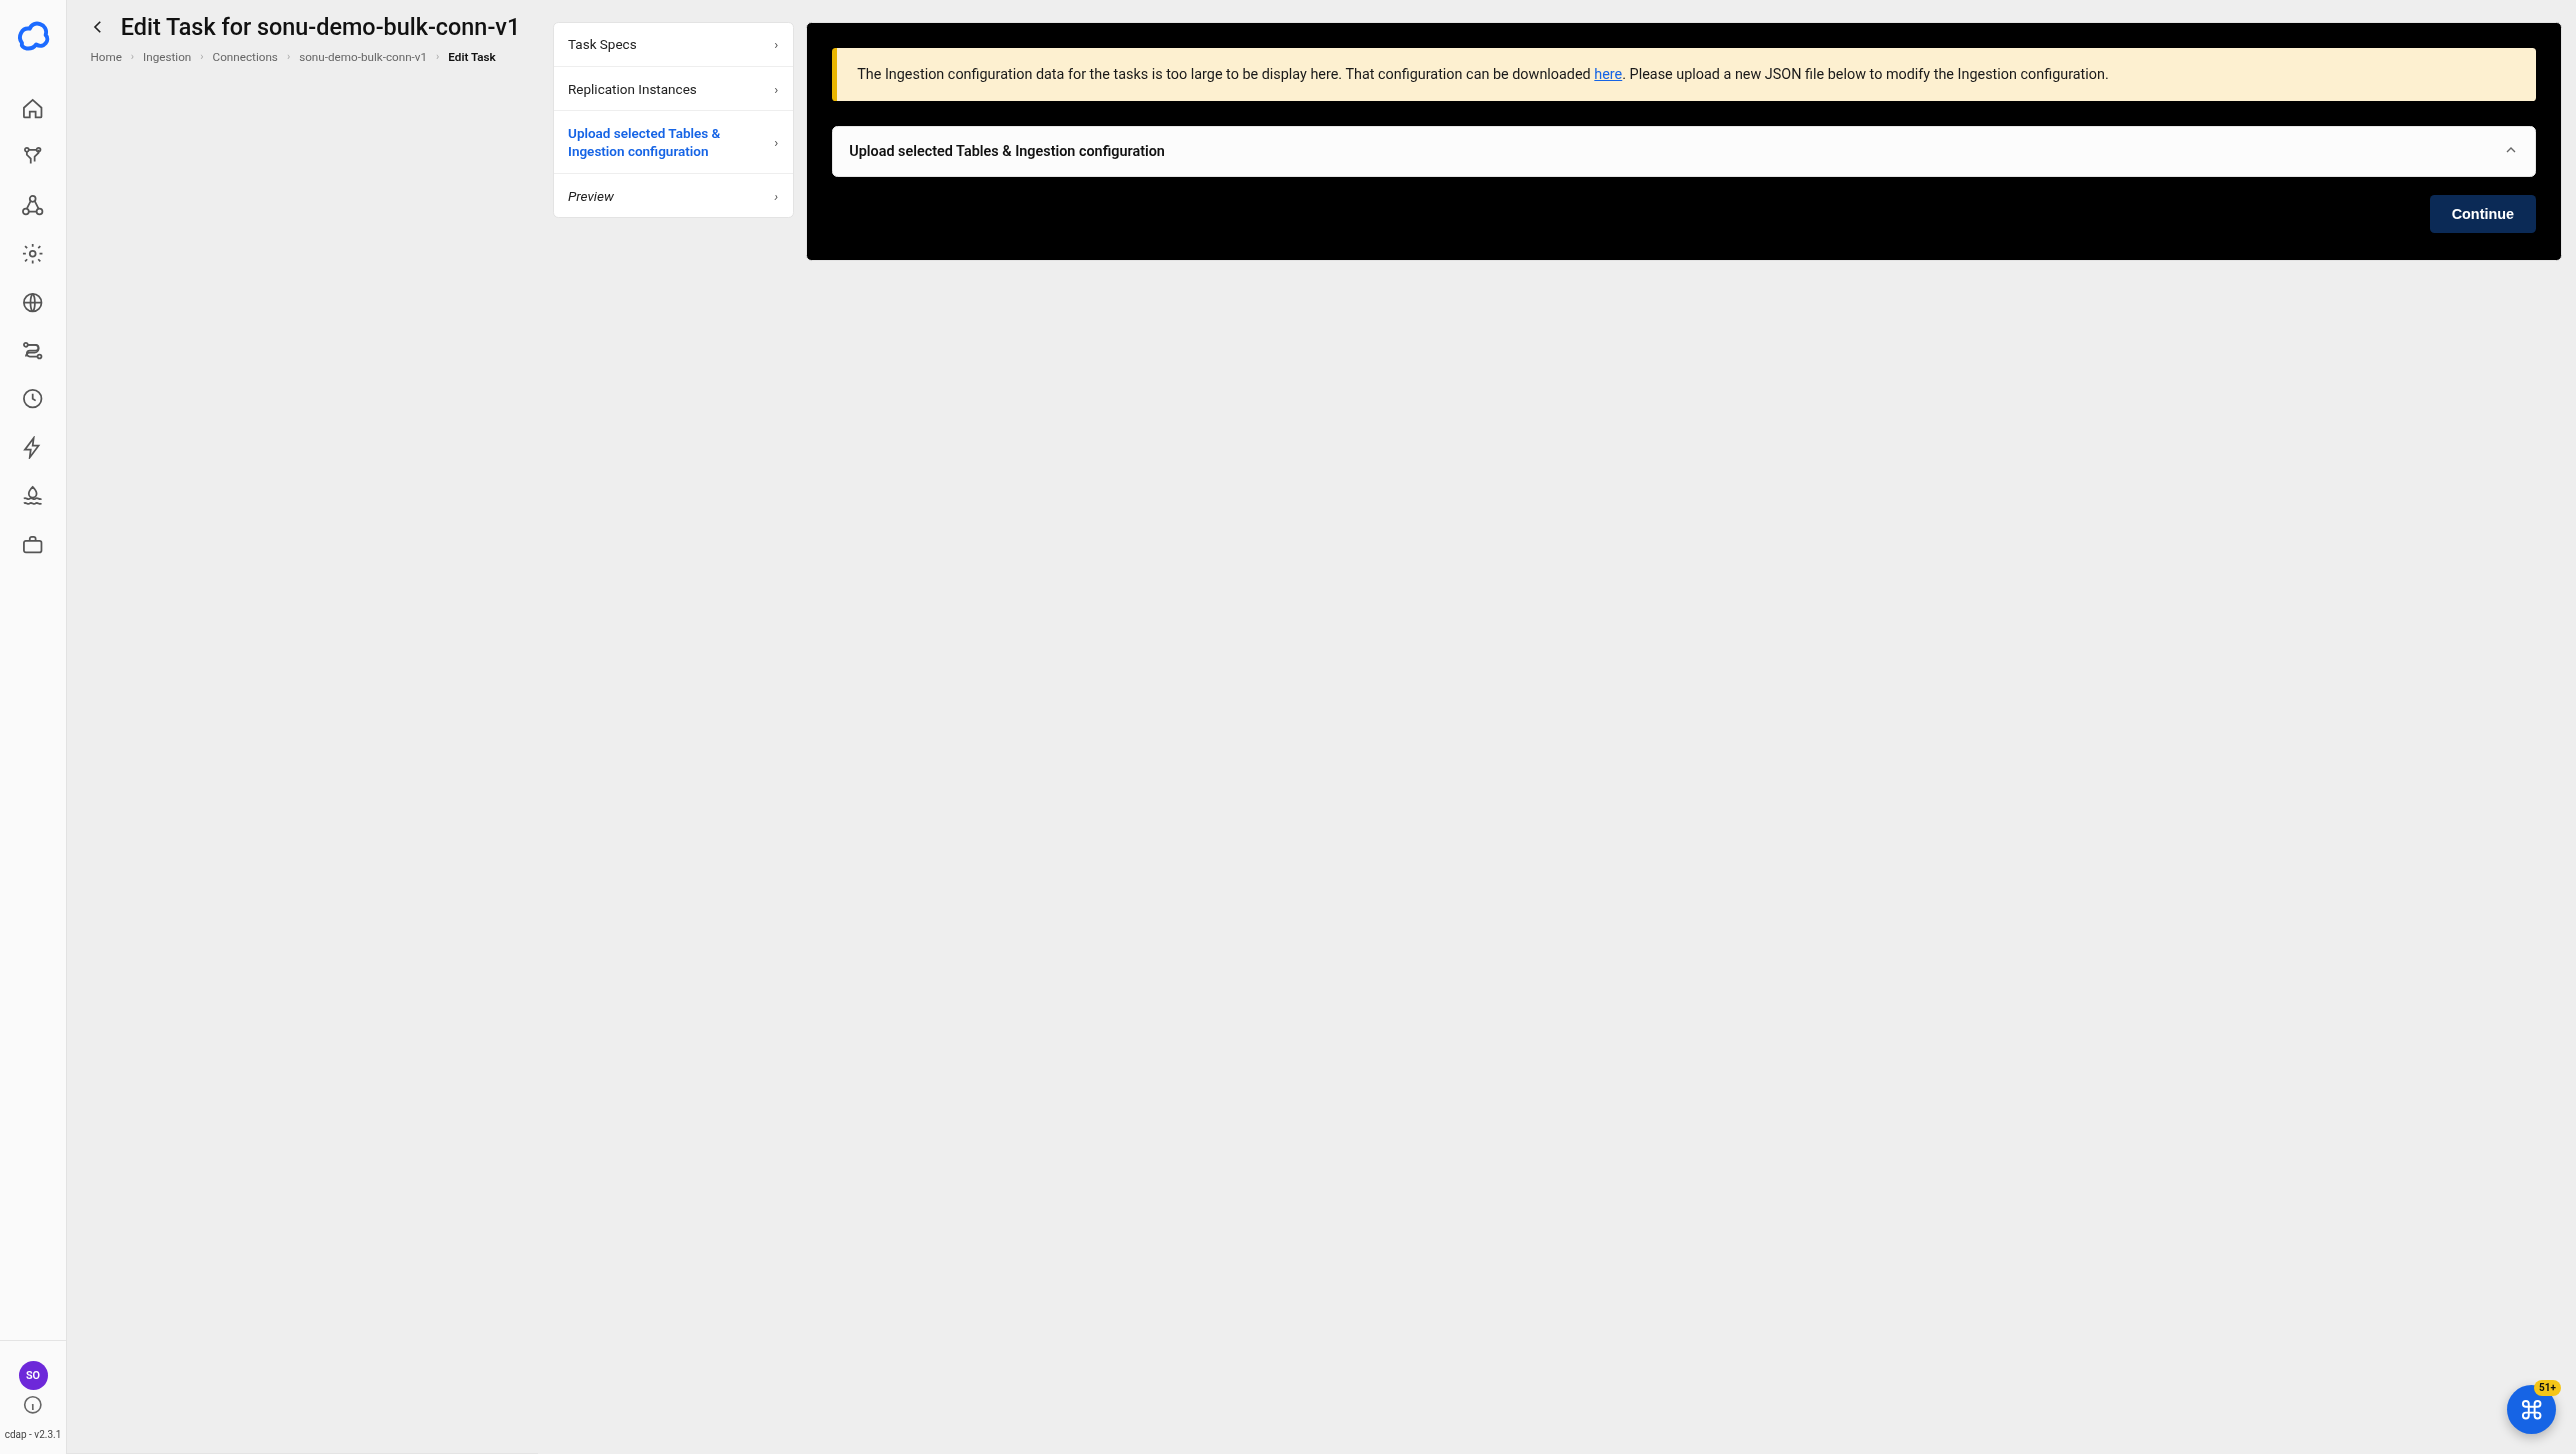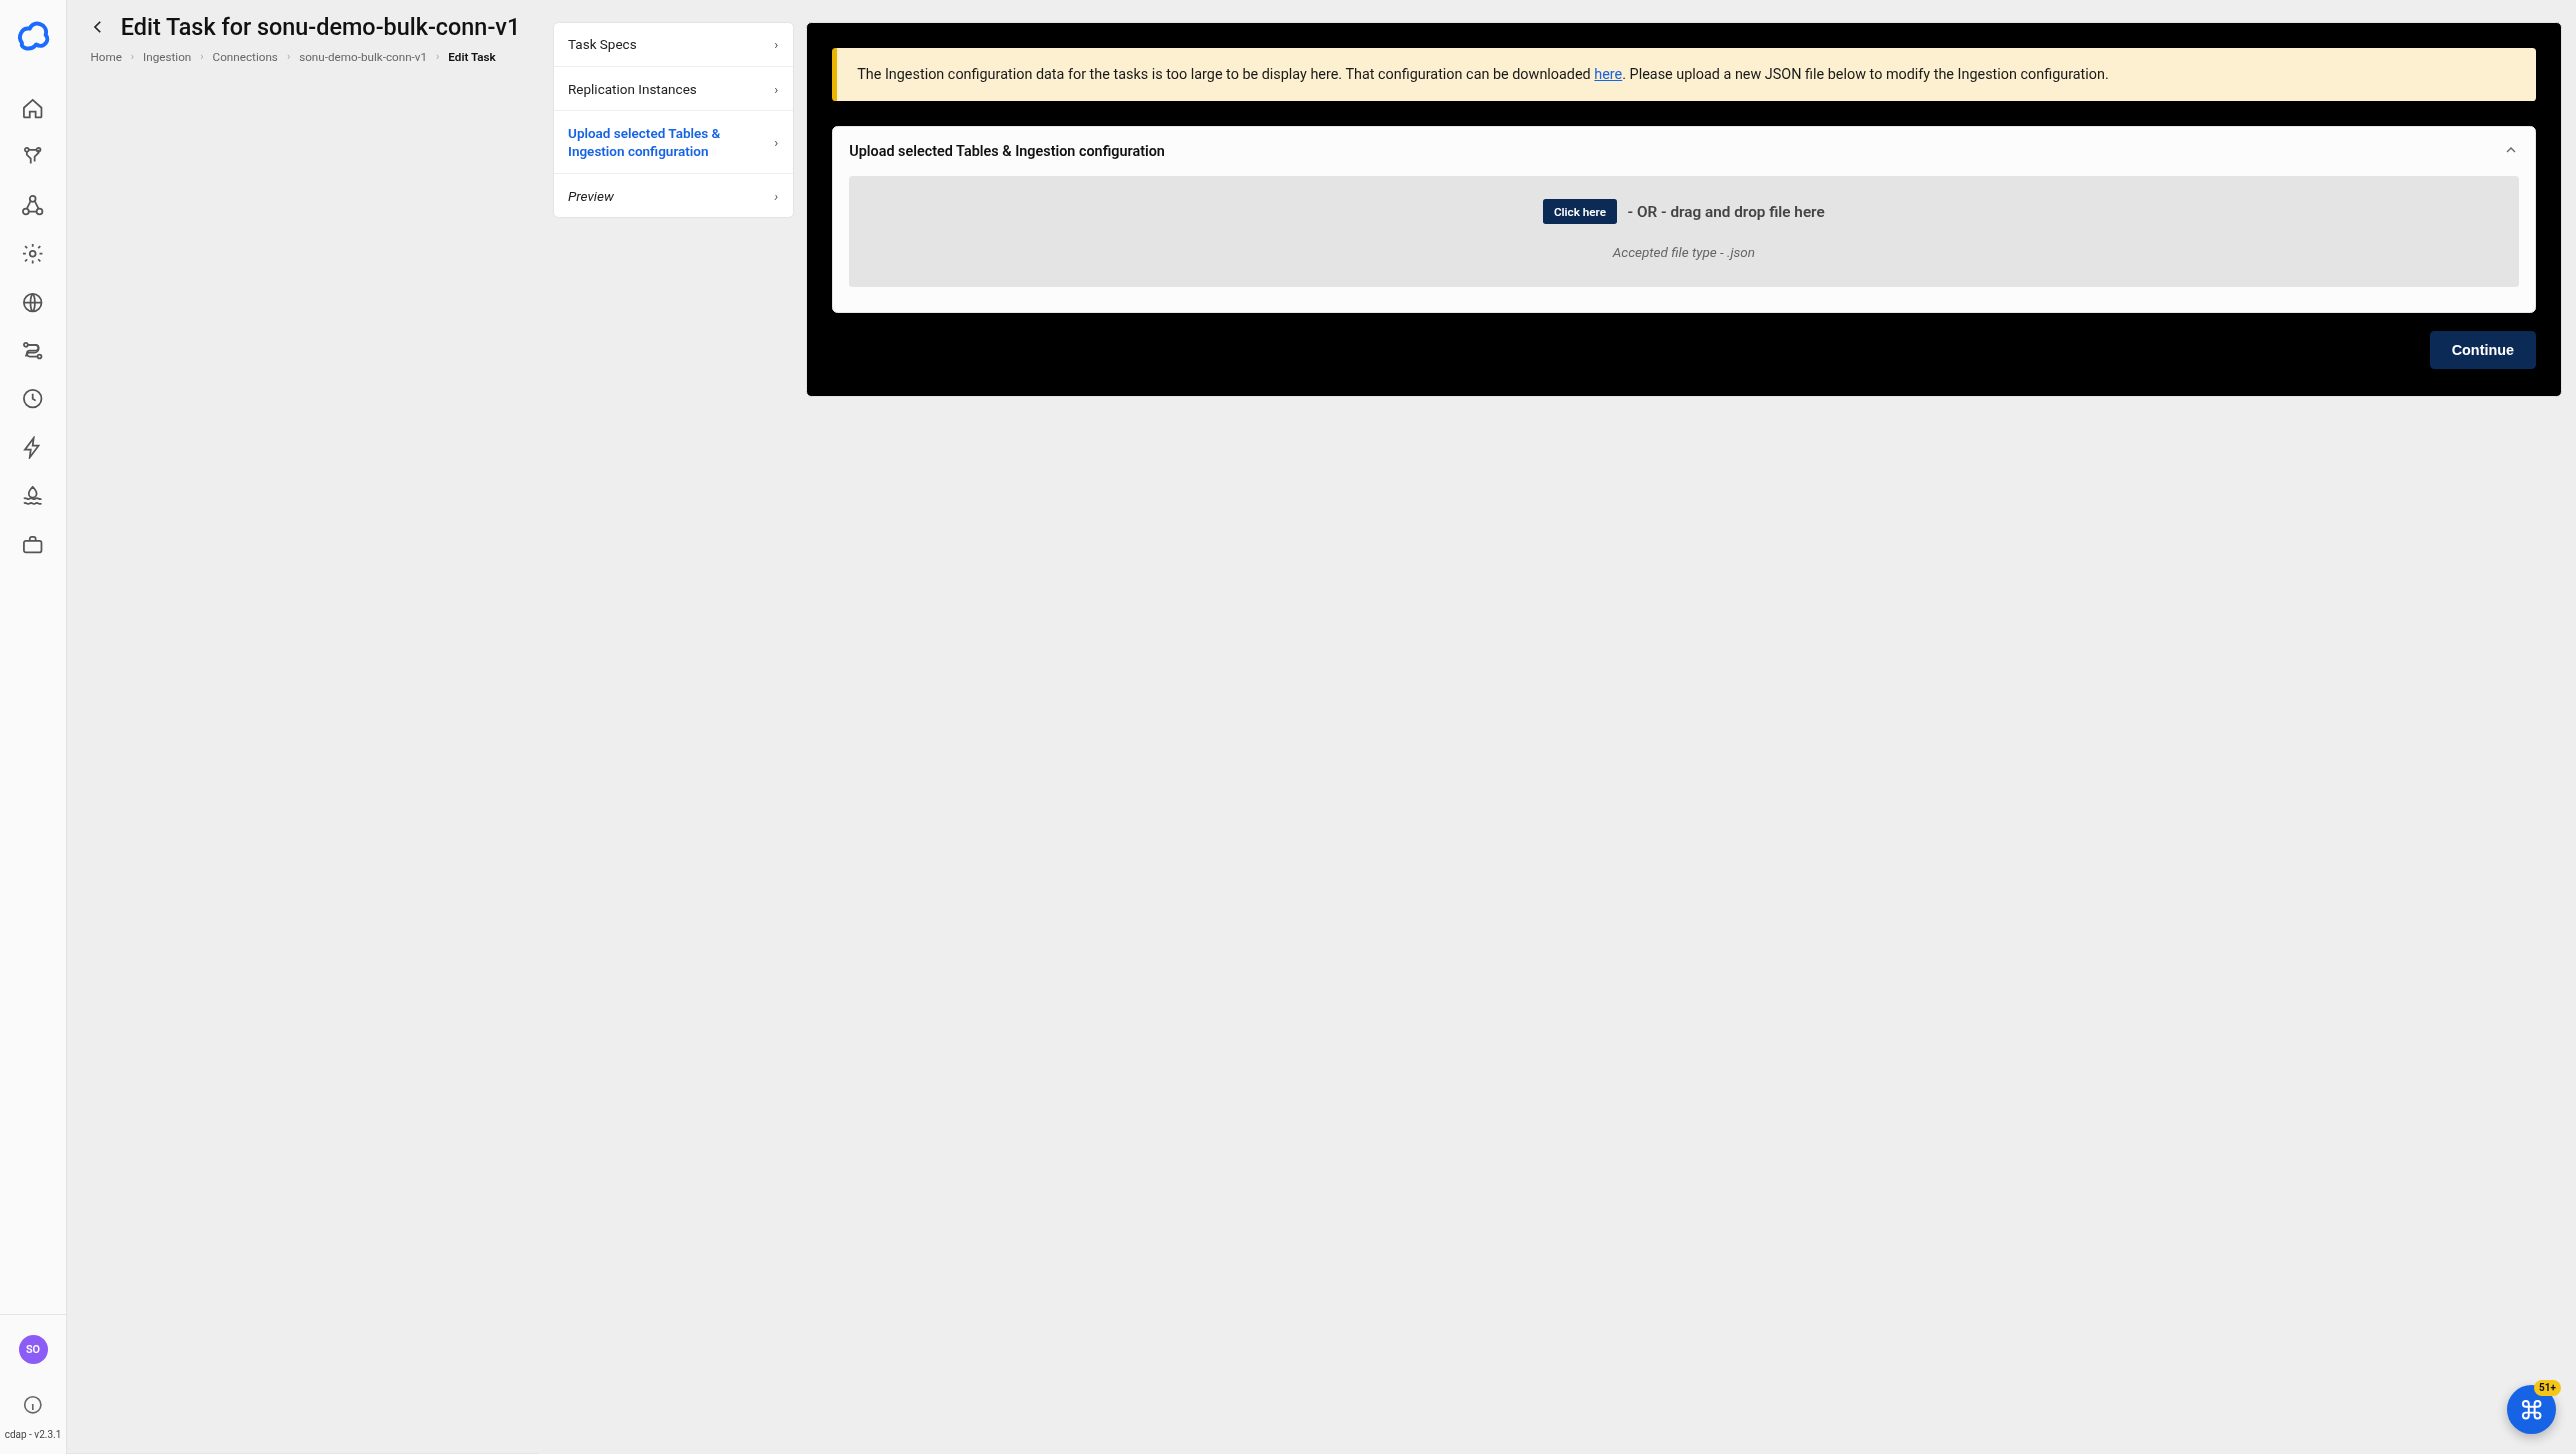--- a/index.html
+++ b/index.html
@@ -9,21 +9,21 @@
   
   .rail {
     width: 67px; min-width:67px; background: #fafafa; border-right: 0.9px solid #e2e2e2;
     display: flex; flex-direction: column; align-items: center; padding-top: 16px;
   }
   .rail .logo { width: 38px; height: 38px; margin-bottom: 43px; color:#1c6bff; }
   .rail .icons { display:flex; flex-direction:column; gap:25px; align-items:center; }
   .rail .ricon { width: 23.4px; height: 23.4px; color:#555; display:flex; align-items:center; justify-content:center; cursor:pointer; }
   .rail .ricon svg { width:100%; height:100%; }
   .rail .spacer { flex:1; }
-  .rail .avatar { width:29px; height:29px; border-radius:50%; background:#8b5cf6; color:#fff; font-size:10.8px; font-weight:600; display:flex; align-items:center; justify-content:center; margin-bottom:30px; cursor:pointer;text-align:center;}
+  .rail .avatar { width:29px; height:29px; border-radius:50%; background:#6d28d9; color:#fff; font-size:10.8px; font-weight:600; display:flex; align-items:center; justify-content:center; margin-bottom:4px; cursor:pointer;text-align:center;}
   .rail .info-icon { width:21.6px; height:21.6px; color:#666; margin-bottom:12.6px; cursor:pointer;}
   .rail .version { font-size:10px; color:#444; text-align:center; padding:0 3.6px 12.6px; line-height:1.3;}
   .rail-divider { width:100%; border-top:0.9px solid #e4e4e4; margin-bottom:20px;}
 
   .right { flex:1; display:flex; flex-direction:row; min-width:0;}
 
   
   .header { background:#eeeeee; padding:12.6px 18px 14.4px 18px; border-bottom:0.9px solid #e4e4e4;}
   .title-row { display:flex; align-items:center; gap:10.8px; margin-bottom:9px;}
   .back-btn { width:25px; height:25px; display:flex; align-items:center; justify-content:center; cursor:pointer; color:#222;}
@@ -202,29 +202,20 @@
 
       <div class="panel">
         <div class="panel-head">
           <span>Upload selected Tables &amp; Ingestion configuration</span>
           <span class="caret">
             <svg width="16" height="16" viewBox="0 0 24 24" fill="none" stroke="currentColor" stroke-width="2">
                 <path d="M6 15l6-6 6 6"></path>
               </svg>
           </span>
         </div>
-        <div class="panel-body">
-          <div class="dropzone">
-            <div class="dz-row">
-              <span class="click-here">Click here</span>
-              <span class="dz-text"> - OR - drag and drop file here</span>
-            </div>
-            <div class="dz-sub">Accepted file type - .json</div>
-          </div>
-        </div>
       </div>
 
       <div class="actions">
         <button class="btn-primary">Continue</button>
       </div>
     </div>
   </div>
 </div>
 
 <div class="fab">

